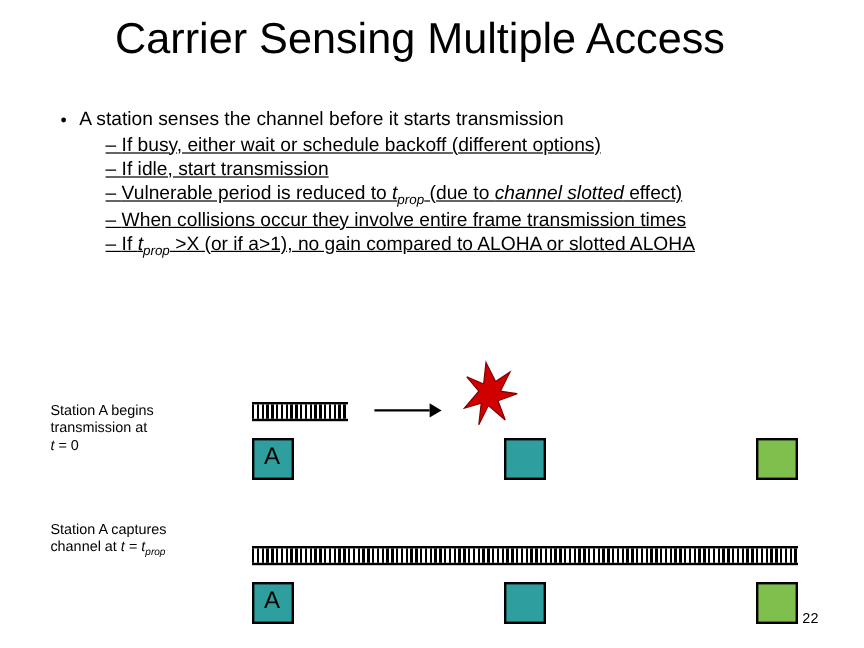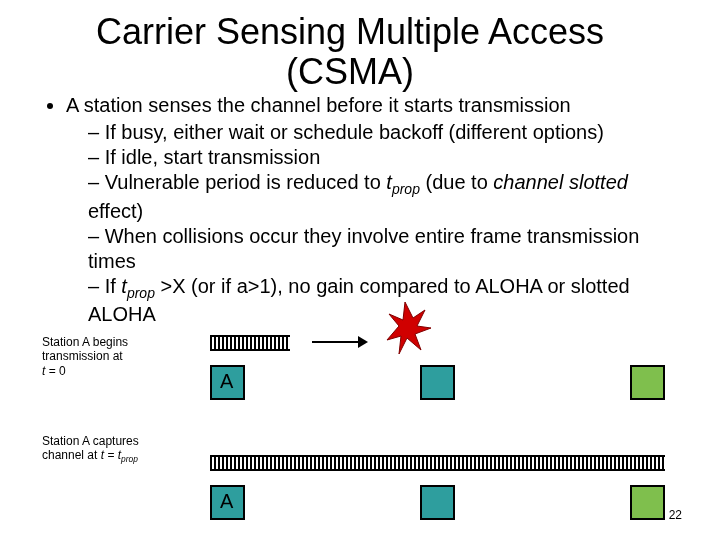--- a/index.html
+++ b/index.html
@@ -19,32 +19,34 @@
     box-sizing: border-box;
   }
   .title {
     text-align: center;
     font-size: 36px;
     line-height: 1.1;
     padding: 12px 20px 2px 20px;
   }
   .body {
     padding: 0 34px 0 44px;
-    font-size: 20px;
+    font-size: 16px;
     line-height: 1.25;
+    margin-top: 36px;
   }
   ul.top {
     list-style: disc;
     margin: 0;
     padding-left: 22px;
   }
   ul.sub {
     list-style: none;
     margin: 2px 0 0 0;
     padding-left: 22px;
+    text-decoration: underline;
   }
   ul.sub li::before {
     content: "– ";
   }
   .i { font-style: italic; }
   .sub-sup { font-size: 0.7em; font-style: italic; }
   .caption {
     position: absolute;
     font-size: 12px;
     line-height: 1.2;
@@ -78,21 +80,20 @@
   .slide-num {
     position: absolute; right: 18px; bottom: 18px; font-size: 12px;
   }
 </style>
 </head>
 <body>
 <div class="slide">
 
   <div class="title">
     <span>Carrier Sensing Multiple Access</span><br>
-    <span>(CSMA)</span>
   </div>
 
   <div class="body">
     <ul class="top">
       <li>
         <span>A station senses the channel before it starts transmission</span>
         <ul class="sub">
           <li>If busy, either wait or schedule backoff (different options)</li>
           <li>If idle, start transmission</li>
           <li><span>Vulnerable period is reduced to </span><span class="i">t</span><sub class="sub-sup">prop</sub><span> (due to </span><span class="i">channel slotted</span><span> effect)</span></li>

